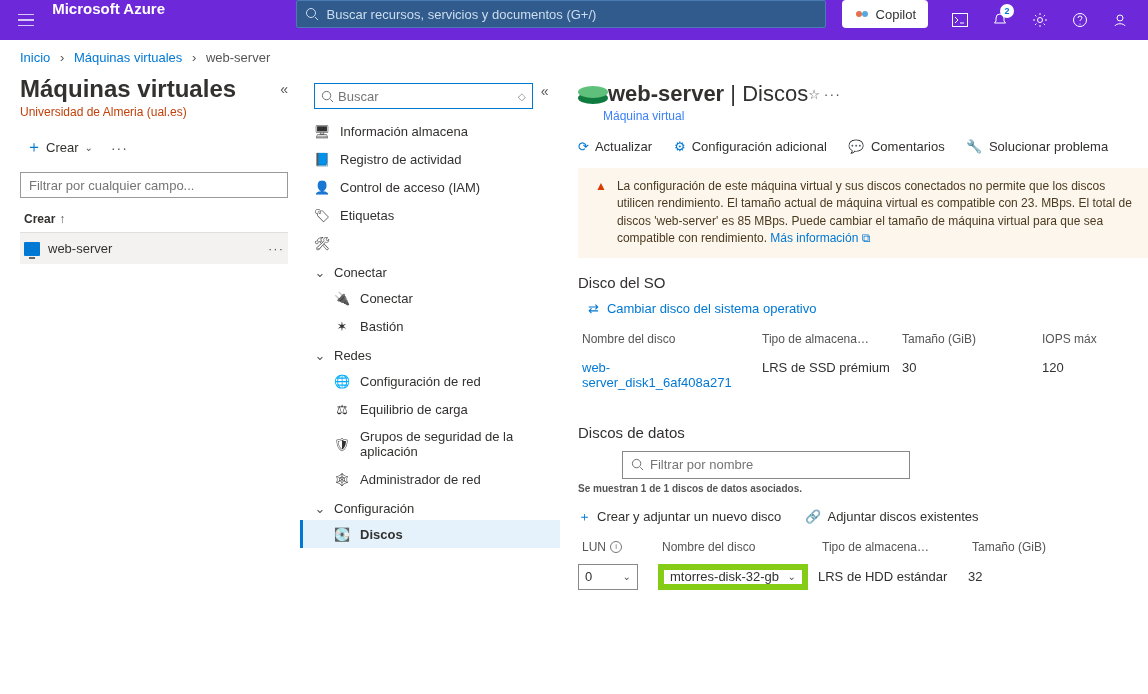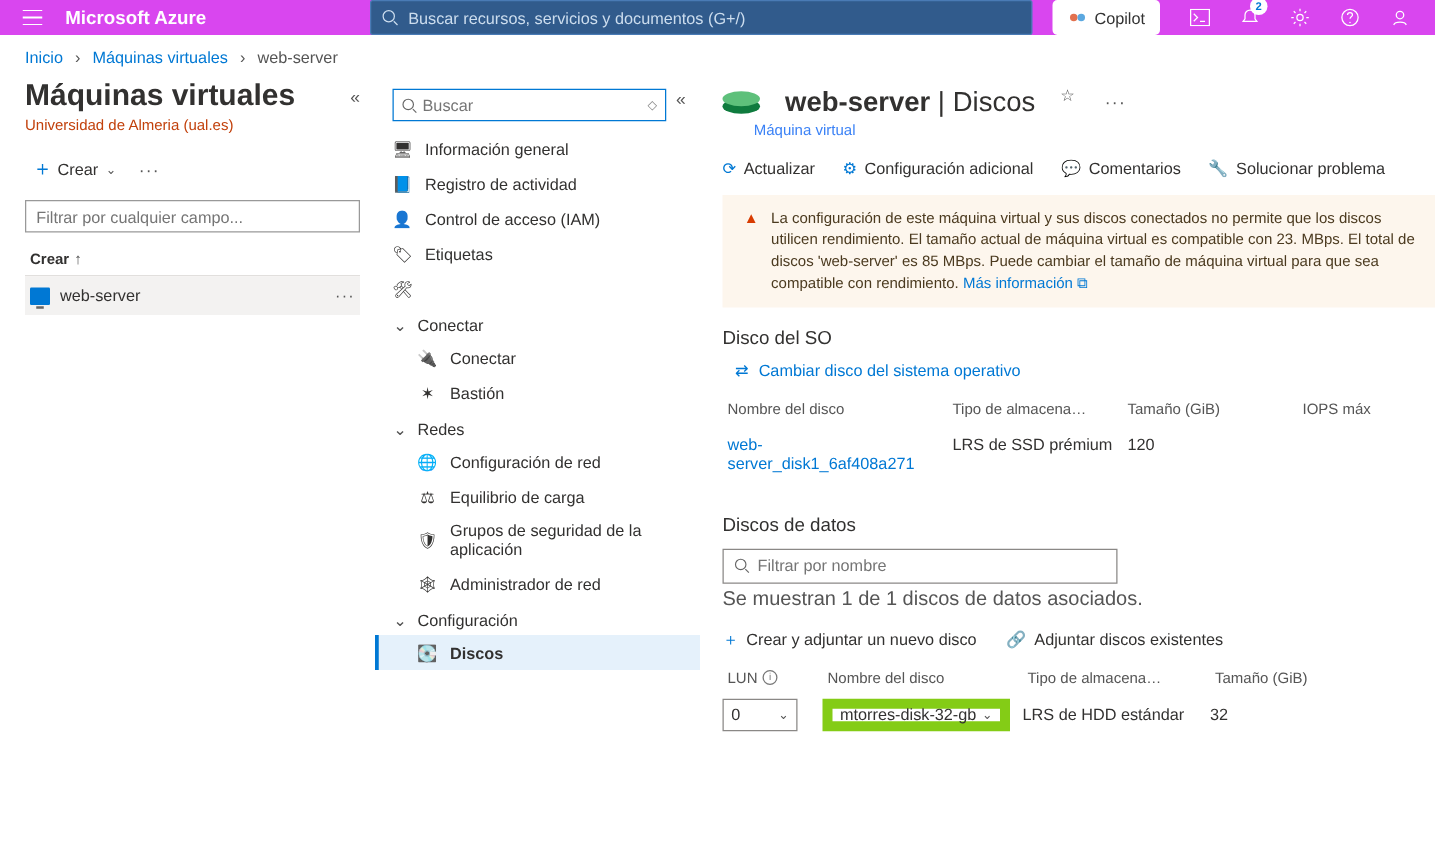--- a/index.html
+++ b/index.html
@@ -1,19 +1,19 @@
 <!DOCTYPE html>
 <html><head>
 <meta charset="utf-8">
 <style>
 * { margin: 0; padding: 0; box-sizing: border-box; font-family: "Segoe UI", Arial, sans-serif; }
 body { background: #fff; color: #323130; font-size: 13px; overflow: hidden; width: 1148px; height: 694px; }
 
 
-.topbar { background: #d946ef; height: 28px; display: flex; align-items: center; color: #fff; padding: 0 8px; }
+.topbar { background: #6d28d9; height: 40px; display: flex; align-items: flex-start; color: #fff; padding: 0 8px; }
 .hamburger { width: 40px; height: 40px; display: flex; align-items: center; justify-content: center; cursor: pointer; }
 .brand { font-weight: 600; font-size: 15px; margin-left: 8px; margin-right: 40px; white-space: nowrap; }
 .searchbar { flex: 0 0 530px; height: 28px; background: #315b8c; border: 1px solid #4a7bb5; border-radius: 2px; display: flex; align-items: center; padding: 0 8px; color: #cde; }
 .searchbar svg { flex-shrink: 0; }
 .searchbar span { margin-left: 8px; font-size: 13px; }
 .topbar-flex { flex: 1; }
 .copilot-btn { background: #fff; color: #333; height: 28px; border-radius: 4px; padding: 0 12px; display: flex; align-items: center; gap: 6px; font-size: 13px; font-weight: 400; margin-left: 16px; cursor: pointer; }
 .topicons { display: flex; align-items: center; margin-left: 12px; }
 .topicon { width: 40px; height: 40px; display: flex; align-items: center; justify-content: center; cursor: pointer; position: relative; }
 .badge { position: absolute; top: 4px; right: 6px; background: #fff; color: #0078d4; border-radius: 50%; width: 14px; height: 14px; font-size: 9px; font-weight: bold; display: flex; align-items: center; justify-content: center; }
@@ -50,21 +50,21 @@
 .menu-search { margin: 0 14px 10px 14px; display: flex; align-items: center; border: 1px solid #0078d4; height: 26px; padding: 0 6px; gap: 4px; }
 .menu-search input { border: none; outline: none; flex: 1; font-size: 13px; }
 .menu-item, .menu-sub { display: flex; align-items: center; gap: 10px; padding: 6px 14px; cursor: pointer; font-size: 13px; color: #323130; }
 .menu-group { display: flex; align-items: center; gap: 8px; padding: 8px 14px 4px; color: #323130; font-size: 13px; cursor: pointer; }
 .chev { width: 12px; text-align: center; color: #555; }
 .menu-sub { padding-left: 34px; }
 .menu-sub.selected { background: #e5f1fb; font-weight: 600; border-left: 3px solid #0078d4; padding-left: 31px; }
 .mi-icon { width: 16px; height: 16px; display: flex; align-items: center; justify-content: center; flex-shrink: 0; }
 
 
-.header-row { display: flex; gap: 20px; margin-bottom: 2px; }
+.header-row { display: flex; align-items: center; gap: 0; margin-bottom: 2px; }
 .disk-stack { width: 30px; height: 24px; position: relative; }
 .disk-stack .d { position: absolute; width: 30px; height: 12px; border-radius: 50%; left: 0; }
 .disk-stack .d1 { background: #0f7b3e; top: 10px; }
 .disk-stack .d2 { background: #5ec07b; top: 4px; }
 .h1 { font-size: 22px; font-weight: 600; }
 .h1 .light { font-weight: 400; }
 .star { color: #555; cursor: pointer; }
 .resource-type { font-size: 12px; color: #3b82f6; margin-left: 25px; margin-bottom: 16px; }
 .toolbar { display: flex; align-items: center; gap: 22px; color: #323130; font-size: 13px; margin-bottom: 14px; flex-wrap: nowrap; overflow: hidden; }
 .tb-item { display: flex; align-items: center; gap: 6px; cursor: pointer; white-space: nowrap; }
@@ -74,31 +74,31 @@
 .warn-tri { color: #d83b01; flex-shrink: 0; }
 .warn-box a { color: #0078d4; text-decoration: none; }
 
 .section-title { font-size: 15px; font-weight: 400; margin: 6px 0 10px; }
 .swap-link { color: #0078d4; display: flex; align-items: center; gap: 8px; cursor: pointer; font-size: 13px; margin-bottom: 10px; margin-left: 10px; }
 .grid { display: grid; grid-template-columns: 180px 140px 140px 90px; font-size: 13px; }
 .grid .gh { color: #555; font-size: 12px; padding: 6px 4px; }
 .grid .gc { padding: 8px 4px; }
 .grid .link { color: #0078d4; cursor: pointer; }
 
-.filter2 { border: 1px solid #8a8886; height: 28px; width: 316px; display: flex; align-items: center; padding: 0 8px; gap: 6px; margin-bottom: 4px; }
+.filter2 { border: 1px solid #8a8886; height: 28px; width: 288px; display: flex; align-items: center; padding: 0 8px; gap: 6px; margin-bottom: 4px; margin-left: 44px; }
 .filter2 input { border: none; outline: none; font-size: 13px; flex: 1; }
-.shown { font-size: 16px; color: #555; margin-bottom: 14px; }
+.shown { font-size: 10px; color: #555; margin-bottom: 14px; font-weight: bold; }
 .attach-row { display: flex; align-items: center; gap: 24px; margin-bottom: 12px; }
 .attach-link { display: flex; align-items: center; gap: 6px; color: #323130; cursor: pointer; font-size: 13px; }
 .attach-link .pi { color: #0078d4; }
 
 .grid2 { display: grid; grid-template-columns: 80px 160px 150px 110px; font-size: 13px; align-items: center; row-gap: 8px; }
 .grid2 .gh { color: #555; font-size: 12px; padding: 2px 4px; display: flex; align-items: center; gap: 4px; }
 .sel { border: 1px solid #8a8886; height: 26px; display: flex; align-items: center; justify-content: space-between; padding: 0 6px; font-size: 13px; background: #fff; cursor: pointer; }
-.sel.focus { border: 8px solid #84cc16; }
+.sel.focus { border: 6px solid #84cc16; }
 .sel .car { color: #555; font-size: 10px; }
 .info-circ { width: 12px; height: 12px; border: 1px solid #777; border-radius: 50%; display: inline-flex; align-items: center; justify-content: center; font-size: 8px; color: #777; }
 
 svg { display: block; }
 </style>
 </head>
 <body>
 
 <div class="topbar">
   <div class="hamburger">
@@ -204,21 +204,21 @@
             <line x1="10" y1="10" x2="13" y2="13" stroke="#666"></line>
           </svg>
         <input placeholder="Buscar" style="">
         <span style="color:#888;font-size:10px">◇</span>
       </div>
       <span class="collapse-caret">«</span>
     </div>
 
     <div class="menu-item">
         <span class="mi-icon">🖥</span>
-        <span>Información general</span>
+        <span>Información almacena</span>
       </div>
     <div class="menu-item">
         <span class="mi-icon">📘</span>
         <span>Registro de actividad</span>
       </div>
     <div class="menu-item">
         <span class="mi-icon">👤</span>
         <span>Control de acceso (IAM)</span>
       </div>
     <div class="menu-item">
@@ -320,20 +320,21 @@
       <span>⇄</span>
       <span>Cambiar disco del sistema operativo</span>
     </div>
     <div class="grid">
       <div class="gh">Nombre del disco</div>
       <div class="gh">Tipo de almacena…</div>
       <div class="gh">Tamaño (GiB)</div>
       <div class="gh">IOPS máx</div>
       <div class="gc link">web-server_disk1_6af408a271</div>
       <div class="gc">LRS de SSD prémium</div>
+      <div class="gc">30</div>
       <div class="gc">120</div>
     </div>
 
     <div class="section-title" style="margin-top:26px">Discos de datos</div>
     <div class="filter2">
       <svg width="13" height="13" viewBox="0 0 14 14">
           <circle cx="6" cy="6" r="4.5" stroke="#666" fill="none"></circle>
           <line x1="10" y1="10" x2="13" y2="13" stroke="#666"></line>
         </svg>
       <input placeholder="Filtrar por nombre" style="">

